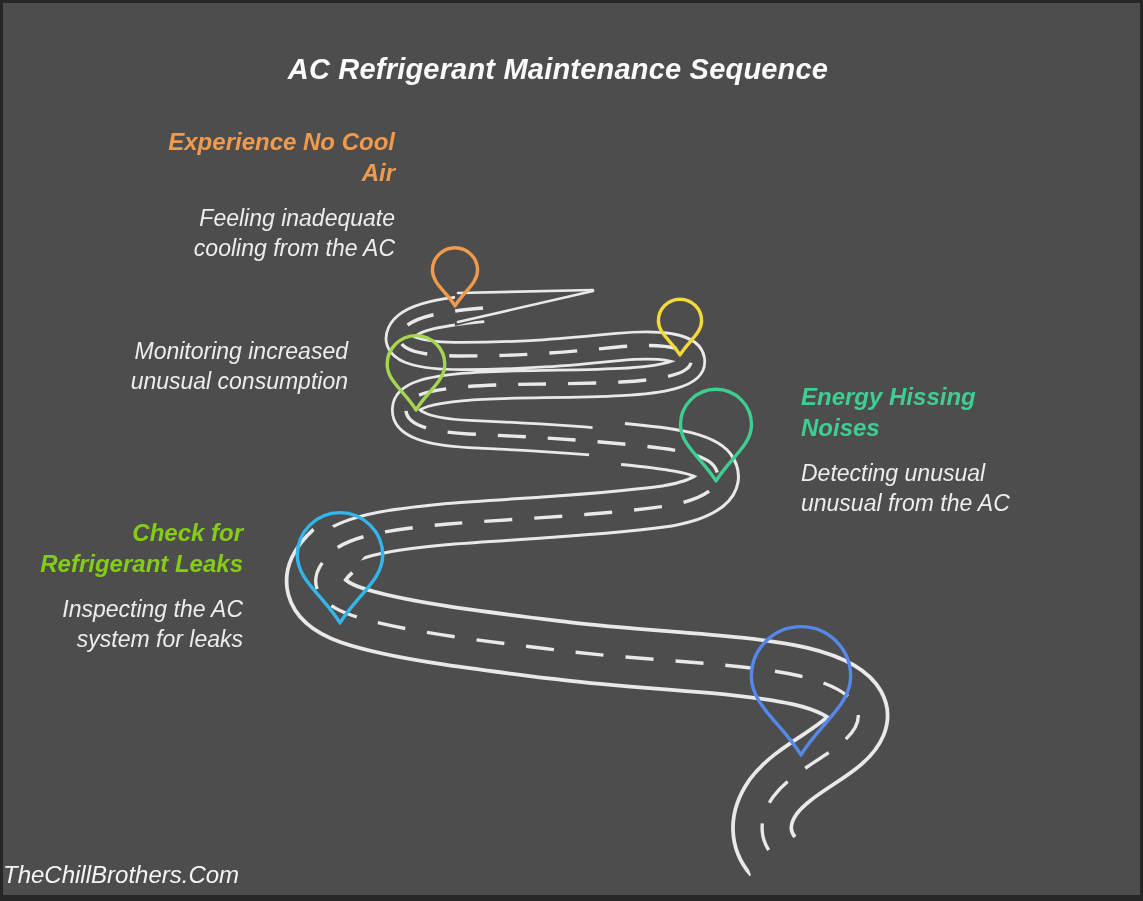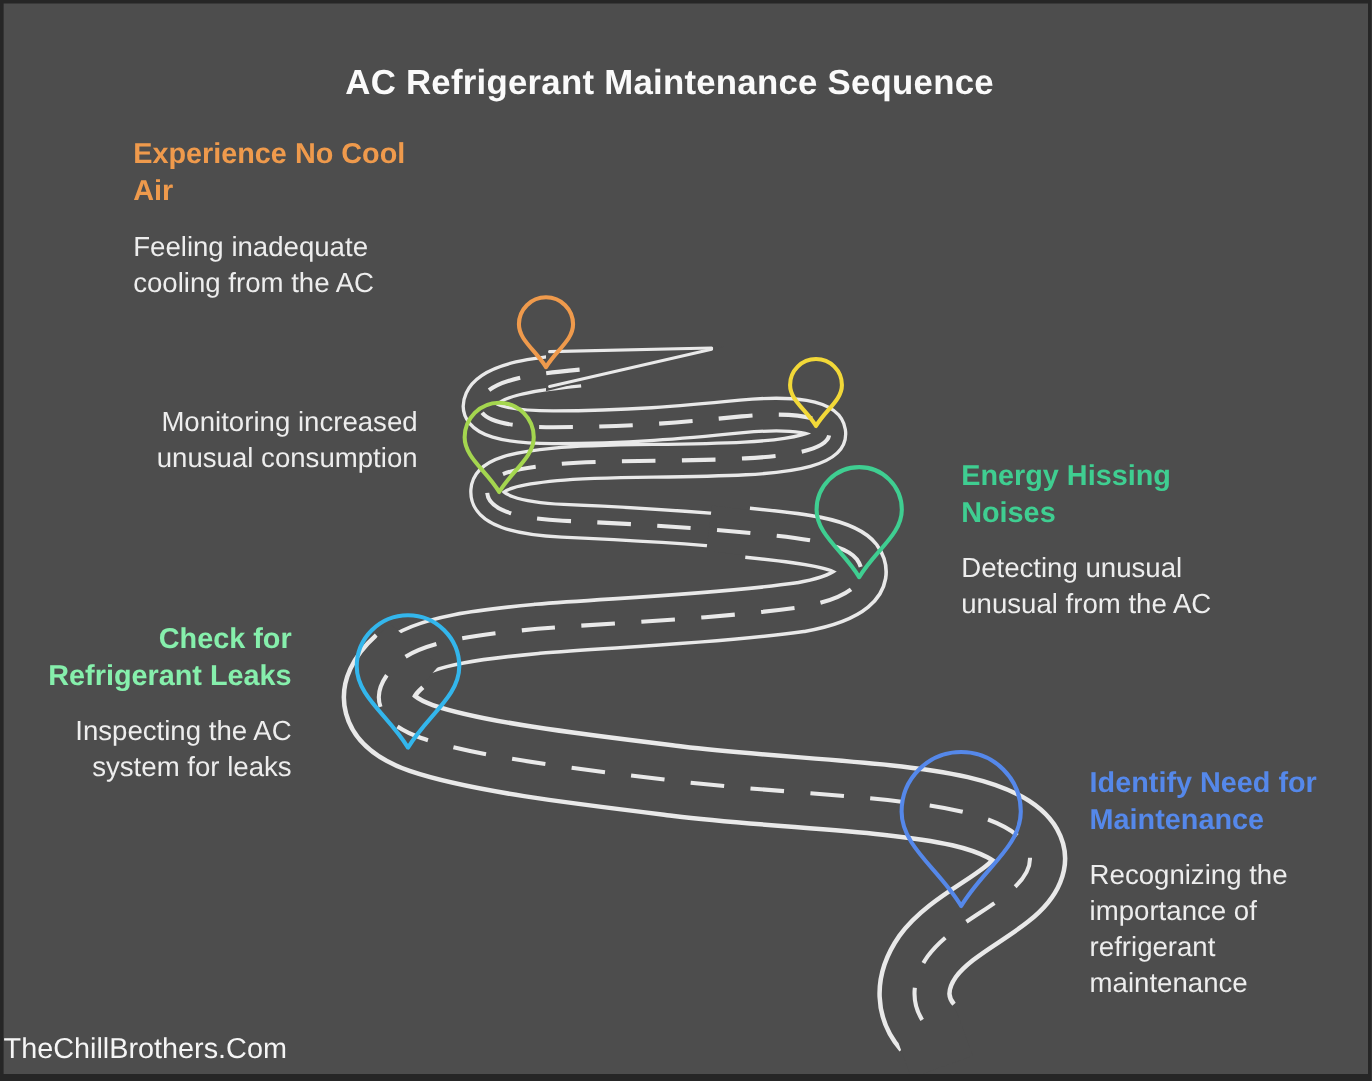--- a/index.html
+++ b/index.html
@@ -22,35 +22,35 @@
   }
   .step { position:absolute; }
   .step-title {
     font-size:24px; font-weight:bold; line-height:31px;
     white-space:pre-line;
   }
   .step-desc {
     font-size:23px; line-height:30px; color:#EDEDED;
     white-space:pre-line; margin-top:15px;
   }
-  .s1 { left:108px; top:110px; width:284px; text-align:left; }
+  .s1 { left:108px; top:123px; width:284px; text-align:right; }
   .s2 { left:738px; top:168px; width:310px; text-align:left; }
   .s3 { left:95px;  top:318px; width:250px; text-align:right; }
   .s4 { left:798px; top:378px; width:290px; text-align:left; }
   .s5 { left:30px;  top:514px; width:210px; text-align:right; }
   .s6 { left:905px; top:634px; width:232px; text-align:left; }
   .footer {
     position:absolute; top:858px; left:0; width:1090px;
     text-align:left; font-size:24px; color:#F5F5F5;
   }
 </style>
 </head>
 <body>
 
-<div class="canvas" style="background-color: rgb(77, 77, 77);">
+<div class="canvas" style="background-color: rgb(77, 77, 77); font-style: italic;">
 
   <svg class="road-svg" width="1143" height="901" viewBox="0 0 1143 901">
 
     <g fill="none" stroke-linejoin="round">
       <path stroke-width="30" d="M 480 305 C 448 308 406 312 398 330 C 390 348 422 353 458 353 C 520 353 565 349 615 344 C 658 340 686 344 688 357 C 690 371 658 377 618 379 C 560 382 500 380 460 384 C 430 387 404 391 403 406 C 402 422 428 429 466 431 C 535 434 578 437 620 441" stroke="#E9E9E9"></path>
       <path stroke-width="24.5" d="M 452 303 L 480 305 C 448 308 406 312 398 330 C 390 348 422 353 458 353 C 520 353 565 349 615 344 C 658 340 686 344 688 357 C 690 371 658 377 618 379 C 560 382 500 380 460 384 C 430 387 404 391 403 406 C 402 422 428 429 466 431 C 535 434 578 437 620 441" stroke="#4D4D4D"></path>
 
       <path stroke-width="44" d="M 620 441 C 662 445 700 449 711 463 C 724 481 704 496 664 503 C 592 513 505 516 445 521 C 404 525 351 530 330 548" stroke="#E9E9E9"></path>
       <path stroke-width="38" d="M 588 437 L 620 441 C 662 445 700 449 711 463 C 724 481 704 496 664 503 C 592 513 505 516 445 521 C 404 525 351 530 330 548" stroke="#4D4D4D"></path>
 
@@ -92,30 +92,22 @@
   </div>
 
   <div class="step s4">
     <div class="step-title" style="color: rgb(63, 206, 145);">Energy Hissing
 Noises</div>
     <div class="step-desc">Detecting unusual
 unusual from the AC</div>
   </div>
 
   <div class="step s5">
-    <div class="step-title" style="color: #86efac;">Check for
+    <div class="step-title" style="color: #84cc16;">Check for
 Refrigerant Leaks</div>
     <div class="step-desc">Inspecting the AC
 system for leaks</div>
   </div>
 
-  <div class="step s6">
-    <div class="step-title" style="color: rgb(85, 136, 234);">Identify Need for
-Maintenance</div>
-    <div class="step-desc">Recognizing the
-importance of
-refrigerant
-maintenance</div>
-  </div>
 
   <div class="footer">TheChillBrothers.Com</div>
 
 </div>
 
 </body></html>

